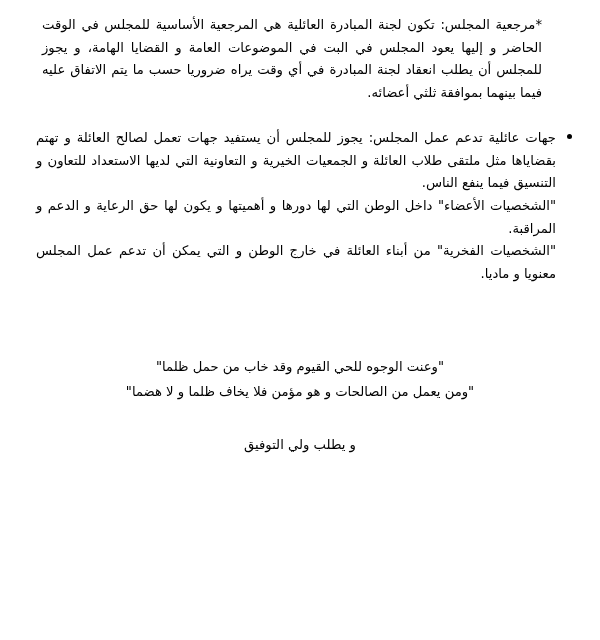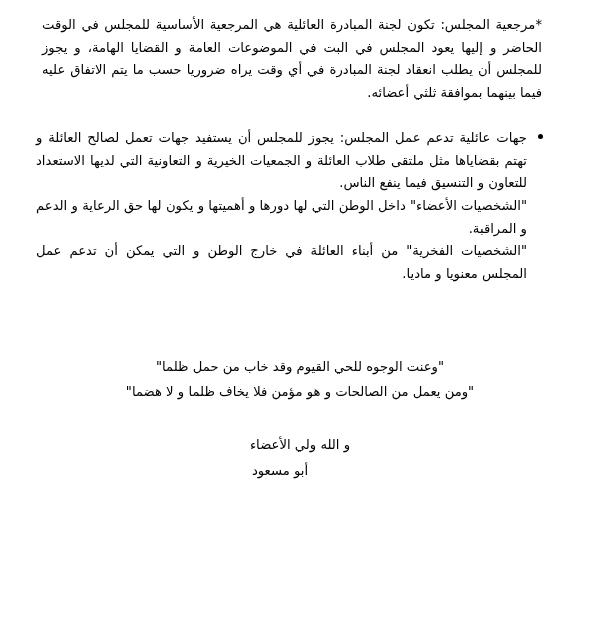--- a/index.html
+++ b/index.html
@@ -31,21 +31,21 @@
   }
 
   
   .block-mandate {
     margin: 0 28px 0 12px;
   }
 
   
   .block-bullet {
     position: relative;
-    margin: 22px 43px 0 6px;
+    margin: 22px 14px 0 6px;
   }
   .bullet-dot {
     position: absolute;
     right: -16px;
     top: 7px;
     width: 5px;
     height: 5px;
     background: #000;
     border-radius: 50%;
   }
@@ -96,17 +96,16 @@
     <div class="para line">"الشخصيات الأعضاء" داخل الوطن التي لها دورها و أهميتها و يكون لها حق الرعاية و الدعم و المراقبة.</div>
     <div class="para line">"الشخصيات الفخرية" من أبناء العائلة في خارج الوطن و التي يمكن أن تدعم عمل المجلس معنويا و ماديا.</div>
   </div>
 
 
   <div class="block-quotes">
     <span class="quote-line">"وعنت الوجوه للحي القيوم وقد خاب من حمل ظلما"</span>
     <span class="quote-line">"ومن يعمل من الصالحات و هو مؤمن فلا يخاف ظلما و لا هضما"</span>
   </div>
 
-  <div class="block-closing">و الله ولي الأعضاء</div>
+  <div class="block-closing">و يطلب ولي التوفيق</div>
 
-  <div class="signature">أبو مسعود</div>
 
 </div>
 
 </body></html>

